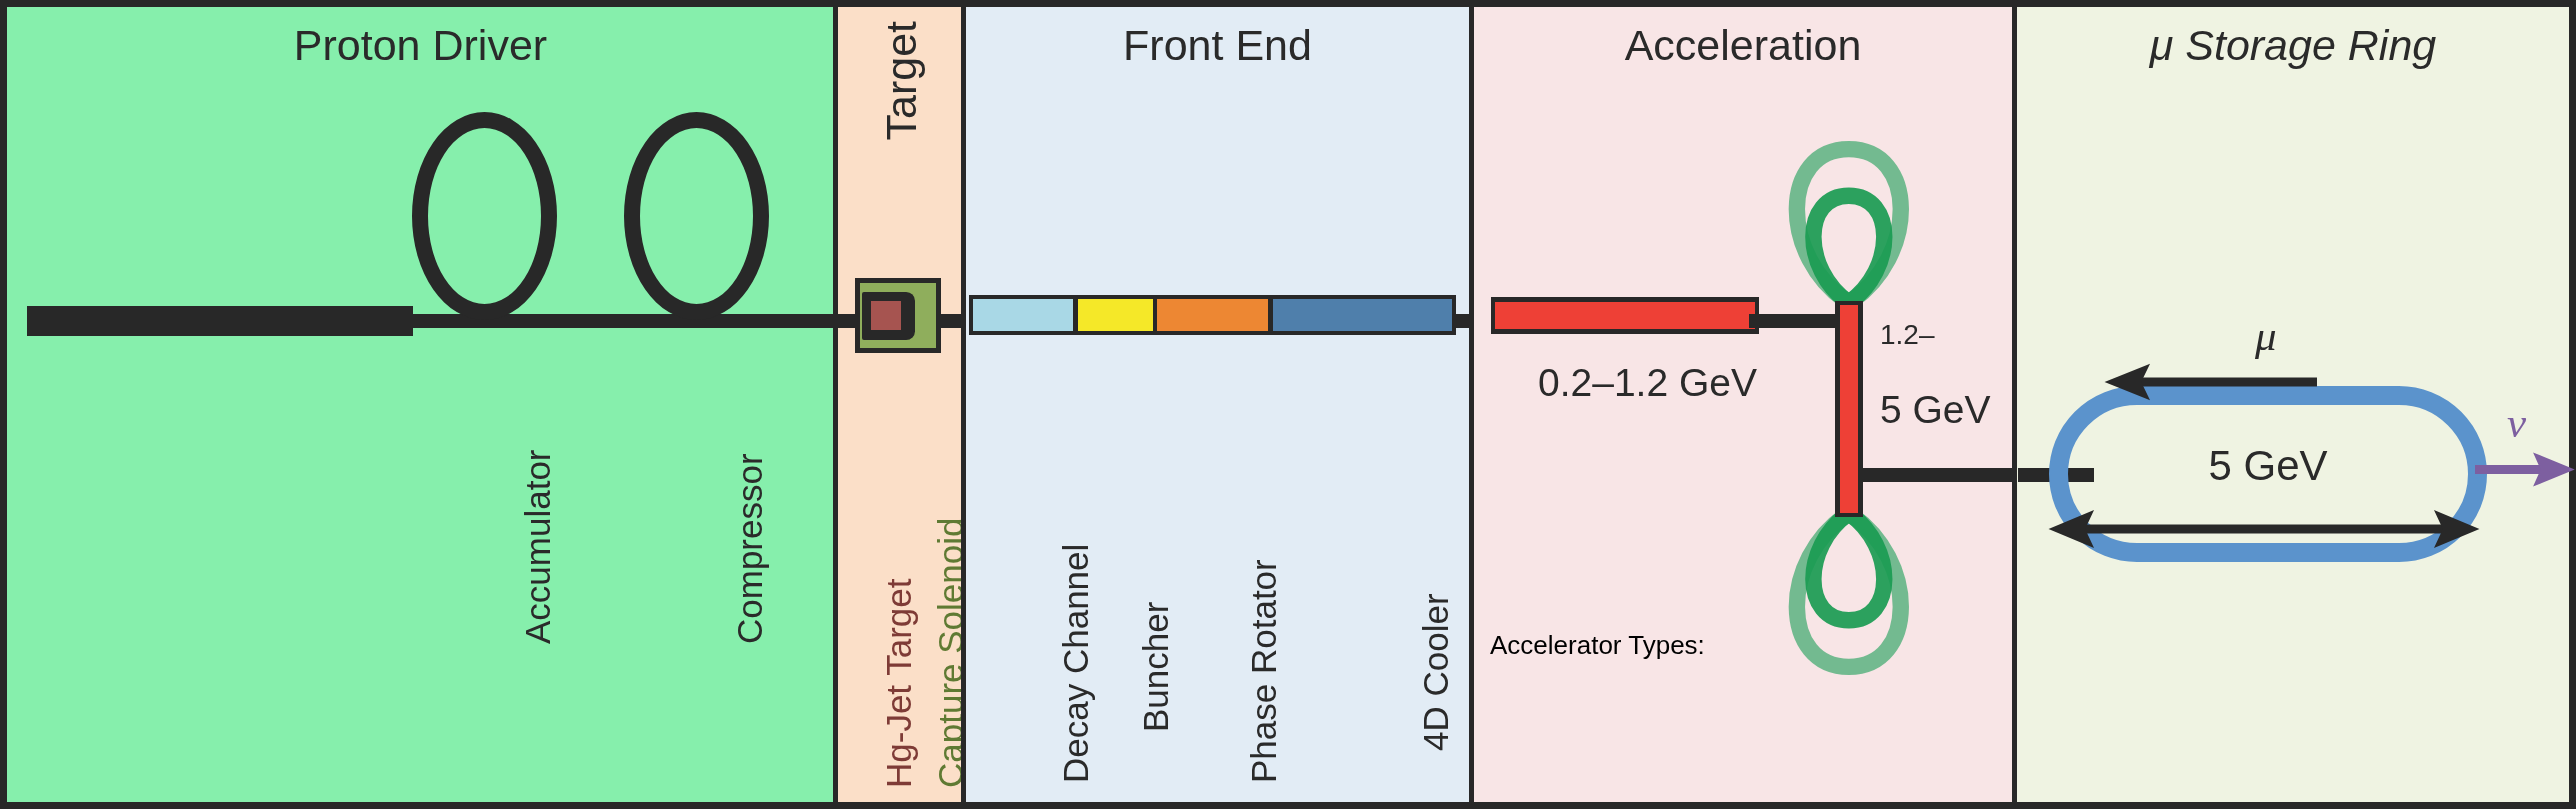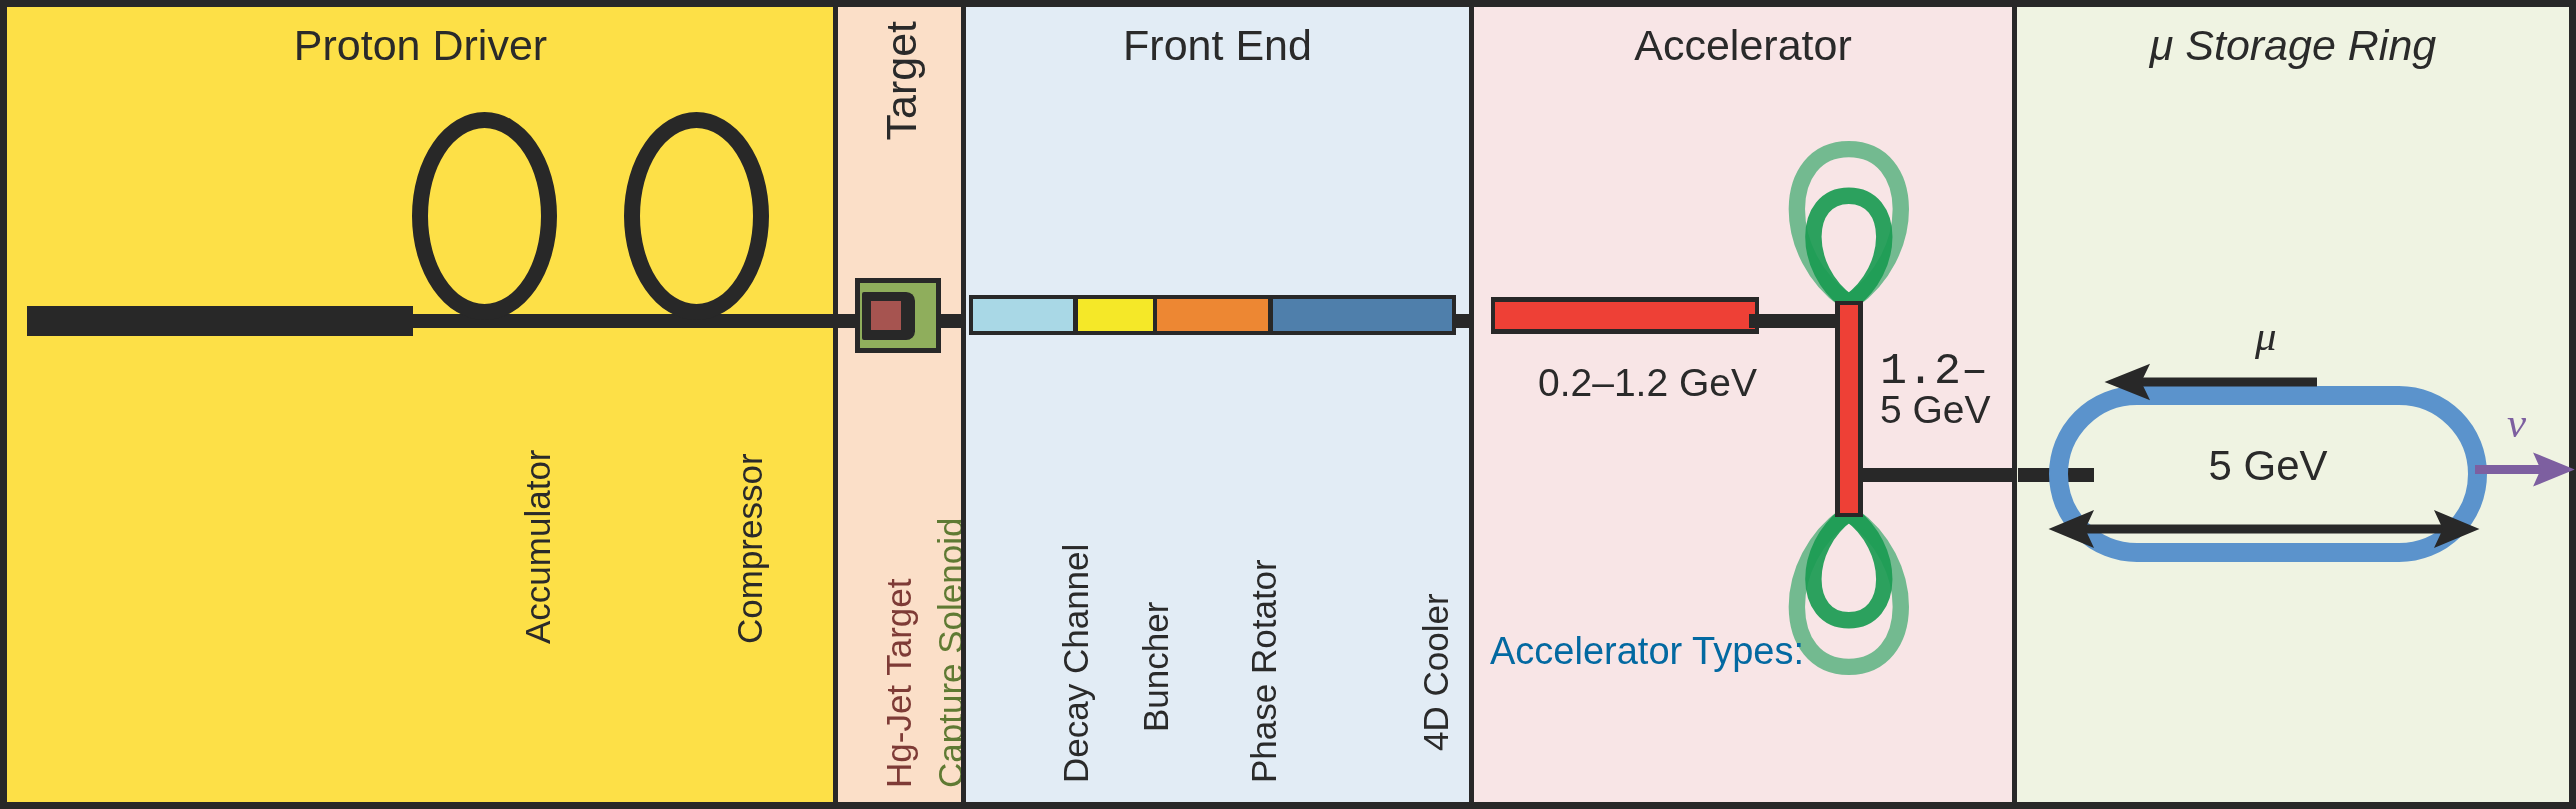--- a/index.html
+++ b/index.html
@@ -29,21 +29,21 @@
     position:absolute;
     left:0; right:0;
     top:14px;
     text-align:center;
     font-size:43px;
     color:#2a2a2a;
     letter-spacing:0px;
     white-space:nowrap;
   }
 
-  #sec-proton   { left:0px;    width:839px; background:#fde047; border-left-width:7px;}
+  #sec-proton   { left:0px;    width:839px; background:#86efac; border-left-width:7px;}
   #sec-target   { left:833px; width:133px;  background:#fbdfc8; }
   #sec-frontend { left:961px; width:513px;  background:#e2ecf5; }
   #sec-accel    { left:1469px; width:548px;  background:#f8e5e6; }
   #sec-storage  { left:2012px; width:564px;  background:#eff3e2; border-right-width:7px;font-style:italic;}
 
   
   .beam{
     position:absolute;
     background:#282828;
     height:14px;
@@ -154,23 +154,23 @@
     color:#2a2a2a;
   }
 
   
   .txt{ position:absolute; color:#2a2a2a; white-space:nowrap; }
   .greek{ font-family:"Liberation Serif",serif; font-style:italic; }
 
   #accel-types{
     position:absolute;
     left:1490px; top:631px;
-    font-size:38px;
+    font-size:26px;
     line-height:1.10;
-    color:#0369a1;
+    color:#000000;
   }
 </style>
 </head>
 <body>
 
 <div id="stage">
 
   <div class="section" id="sec-proton">
     <div class="sec-title">Proton Driver</div>
   </div>
@@ -208,21 +208,21 @@
     <div class="fe-seg" style="width:111px;background:#ed8733;"></div>
     <div class="fe-seg" style="width:179px;background:#4f7fab;"></div>
   </div>
 
   <div class="vlabel" style="left:1056px; top:783px;">Decay Channel</div>
   <div class="vlabel" style="left:1136px; top:732px;">Buncher</div>
   <div class="vlabel" style="left:1244px; top:783px;">Phase Rotator</div>
   <div class="vlabel" style="left:1416px; top:751px;">4D Cooler</div>
 
   <div class="section" id="sec-accel">
-    <div class="sec-title">Accelerator</div>
+    <div class="sec-title">Acceleration</div>
   </div>
 
   <div id="accel-linac">
       <i></i>
     </div>
   <div class="beam" style="left:1749px; top:314px; width:95px;"></div>
   <div class="beam" style="left:1854px; top:468px; width:177px;"></div>
 
   <svg class="arcwrap" style="left:1772px; top:111px; width:165px; height:196px;" viewBox="0 0 262 310">
     <path d="M122 304 C 10 230, 14 60, 122 60 C 230 60, 234 230, 122 304 Z" fill="none" stroke="#22a05b" stroke-opacity="0.62" stroke-width="26" stroke-linecap="round"></path>
@@ -234,21 +234,21 @@
       <path d="M122 304 C 10 230, 14 60, 122 60 C 230 60, 234 230, 122 304 Z" fill="none" stroke="#22a05b" stroke-opacity="0.62" stroke-width="26" stroke-linecap="round"></path>
       <path d="M122 304 C 46 250, 48 134, 122 134 C 196 134, 198 250, 122 304 Z" fill="none" stroke="#1a9b53" stroke-opacity="0.92" stroke-width="26" stroke-linecap="round"></path>
     </g>
   </svg>
 
   <div id="rla-vert">
       <i></i>
     </div>
 
   <div class="txt" style="left:1538px; top:361px; font-size:39px;">0.2–1.2 GeV</div>
-  <div class="txt" style="left:1880px; top:346px; font-size:45px;font-family:Liberation Mono, monospace;">1.2–</div>
+  <div class="txt" style="left:1880px; top:319px; font-size:28px;">1.2–</div>
   <div class="txt" style="left:1880px; top:388px; font-size:39px;">5 GeV</div>
 
   <div id="accel-types">
     <div>Accelerator Types:</div>
   </div>
 
   <div class="section" id="sec-storage">
     <div class="sec-title">μ Storage Ring</div>
   </div>
 

